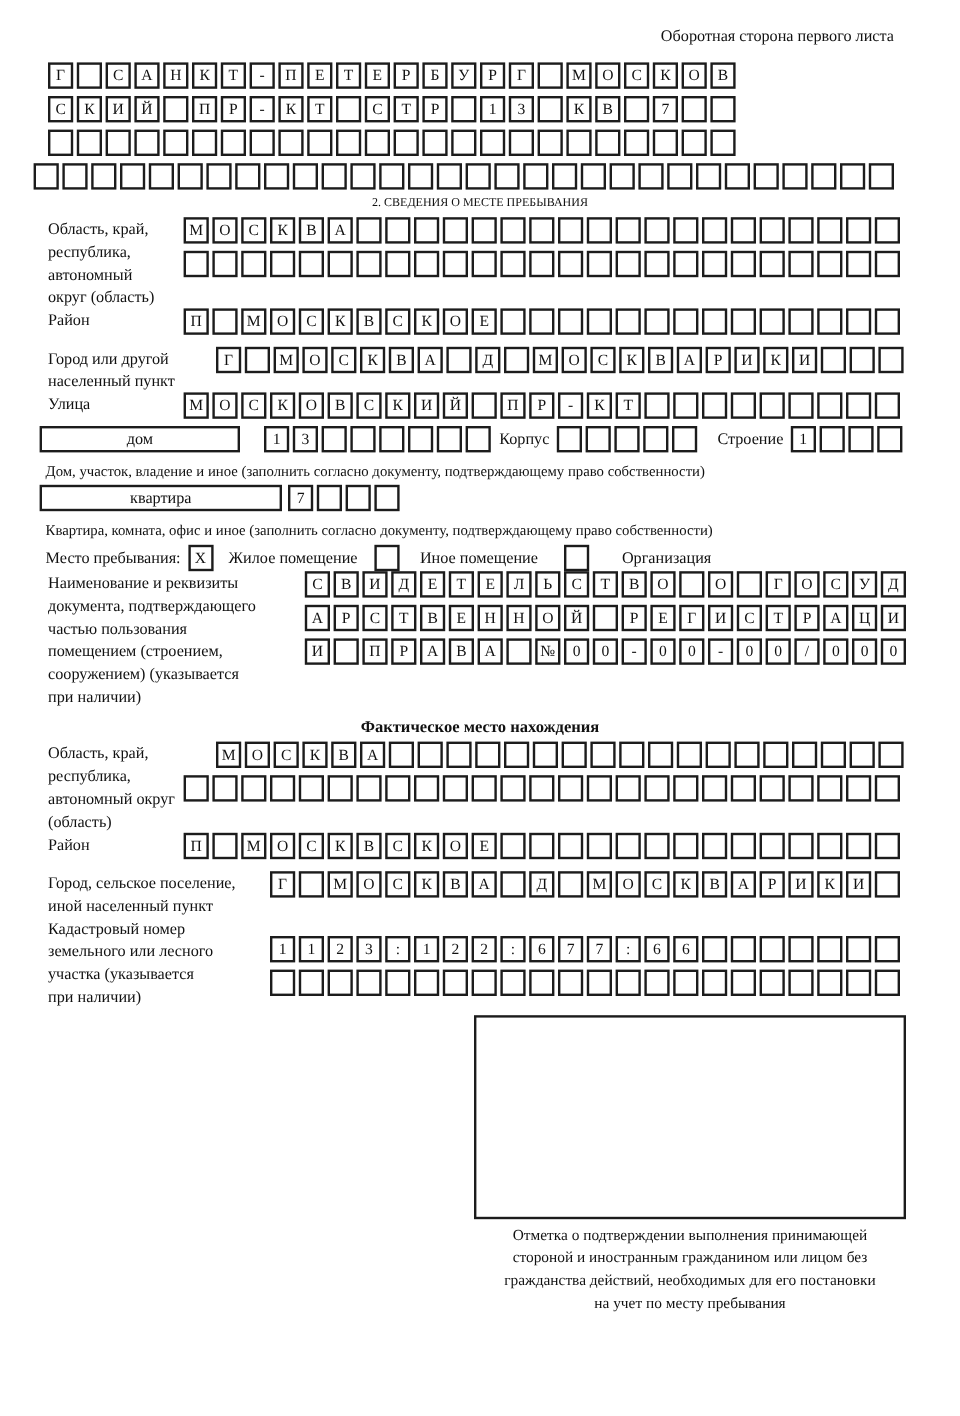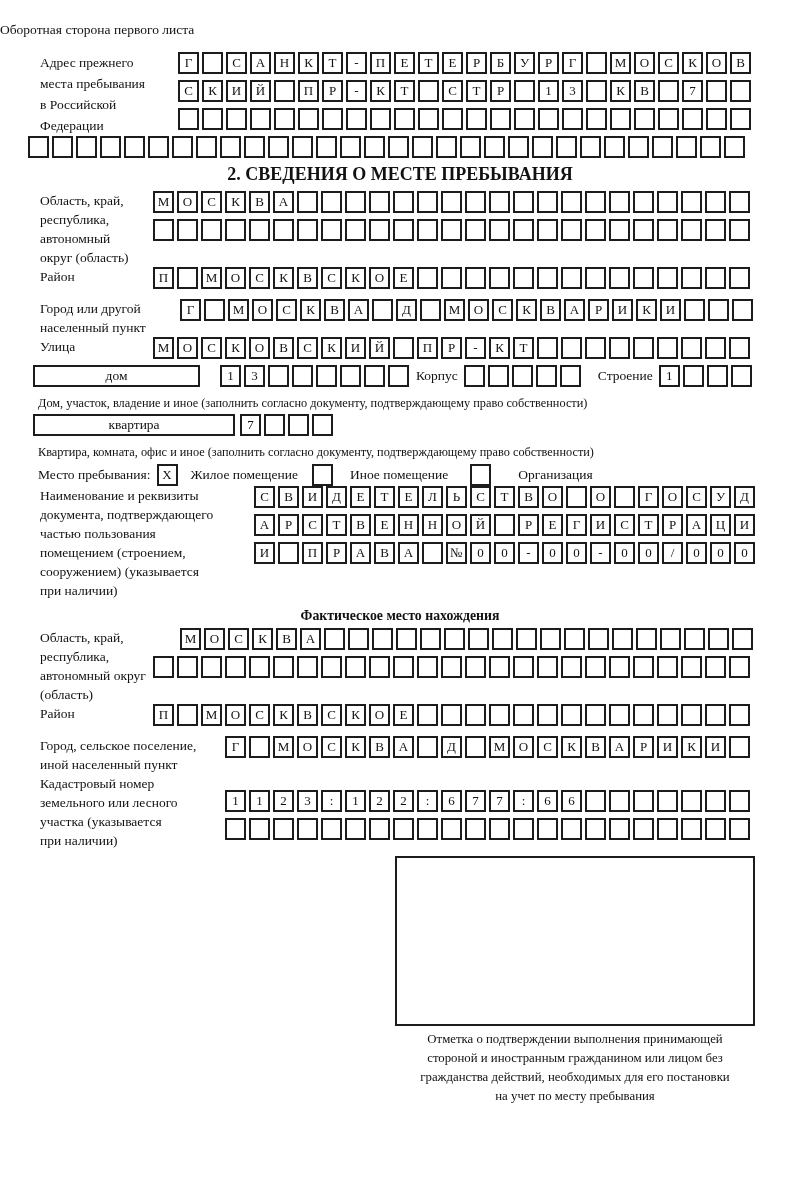--- a/index.html
+++ b/index.html
@@ -1,30 +1,30 @@
 <!DOCTYPE html>
 <html><head>
 <meta charset="utf-8">
 <style>
   html,body{margin:0;padding:0;background:#fff;}
   .page{position:relative;width:800px;height:1180px;overflow:hidden;background:#fff;
         font-family:"Liberation Serif","DejaVu Serif",serif;color:#111;}
-  .header-note{padding:22px 55px 0 0;font-size:13.5px;}
+  .header-note{text-align:right;padding:22px 55px 0 0;font-size:13.5px;}
   .flabel{font-size:13.5px;line-height:19px;flex:none;}
   .frow{display:flex;align-items:flex-start;margin-left:40px;}
   .boxrow{white-space:nowrap;height:22px;margin-bottom:6px;}
   .cell{display:inline-block;box-sizing:border-box;width:21px;height:22px;border:2px solid #1c1c1c;
         margin-right:3px;text-align:center;font-size:13px;line-height:18px;vertical-align:top;}
   .w113{width:113px;} .w138{width:138px;line-height:21px;} .w140{width:140px;} .w185{width:185px;} .w214{width:214px;}
   .prev-block{margin-top:14px;}
   .fullrow{margin-left:28px;}
   .caption{font-size:12.3px;line-height:15px;}
   .center{text-align:center;}
   .leftcap{margin-left:38px;margin-bottom:3px;}
-  .sec-title{font-weight:bold;text-align:center;font-size:18px;margin:4px 0 6px;}
+  .sec-title{font-weight:normal;text-align:center;font-size:10px;margin:4px 0 6px;}
   .indent27{margin-left:27px;}
   .houserow{display:flex;align-items:flex-start;margin:0 0 3px 33px;white-space:nowrap;}
   .widebox{box-sizing:border-box;height:22px;border:2px solid #1c1c1c;text-align:center;
            font-size:13.5px;line-height:18px;flex:none;}
   .wb-house{width:167px;margin-right:20px;}
   .wb-apt{width:202px;margin-right:5px;}
   .inlabel{font-size:13.5px;line-height:22px;margin:0 6px 0 4px;flex:none;}
   .stayrow{display:flex;align-items:flex-start;margin-left:38px;margin-top:4px;}
   .opt{font-size:13.5px;line-height:22px;}
   .ml6{margin-left:6px;} .ml10{margin-left:10px;} .ml14{margin-left:14px;} .ml22{margin-left:22px;} .ml24{margin-left:24px;}
@@ -37,26 +37,20 @@
   .mb4{margin-bottom:4px;}
 </style>
 </head>
 <body>
 
 <div class="page">
 
   <div class="header-note">Оборотная сторона первого листа</div>
 
   <div class="frow prev-block">
-    <div class="flabel w138">
-      <div>Адрес прежнего</div>
-      <div>места пребывания</div>
-      <div>в Российской</div>
-      <div>Федерации</div>
-    </div>
     <div>
       <div class="boxrow"><span class="cell">Г</span><span class="cell"></span><span class="cell">С</span><span class="cell">А</span><span class="cell">Н</span><span class="cell">К</span><span class="cell">Т</span><span class="cell">-</span><span class="cell">П</span><span class="cell">Е</span><span class="cell">Т</span><span class="cell">Е</span><span class="cell">Р</span><span class="cell">Б</span><span class="cell">У</span><span class="cell">Р</span><span class="cell">Г</span><span class="cell"></span><span class="cell">М</span><span class="cell">О</span><span class="cell">С</span><span class="cell">К</span><span class="cell">О</span><span class="cell">В</span></div>
       <div class="boxrow"><span class="cell">С</span><span class="cell">К</span><span class="cell">И</span><span class="cell">Й</span><span class="cell"></span><span class="cell">П</span><span class="cell">Р</span><span class="cell">-</span><span class="cell">К</span><span class="cell">Т</span><span class="cell"></span><span class="cell">С</span><span class="cell">Т</span><span class="cell">Р</span><span class="cell"></span><span class="cell">1</span><span class="cell">3</span><span class="cell"></span><span class="cell">К</span><span class="cell">В</span><span class="cell"></span><span class="cell">7</span><span class="cell"></span><span class="cell"></span></div>
       <div class="boxrow"><span class="cell"></span><span class="cell"></span><span class="cell"></span><span class="cell"></span><span class="cell"></span><span class="cell"></span><span class="cell"></span><span class="cell"></span><span class="cell"></span><span class="cell"></span><span class="cell"></span><span class="cell"></span><span class="cell"></span><span class="cell"></span><span class="cell"></span><span class="cell"></span><span class="cell"></span><span class="cell"></span><span class="cell"></span><span class="cell"></span><span class="cell"></span><span class="cell"></span><span class="cell"></span><span class="cell"></span></div>
     </div>
   </div>
   <div class="boxrow fullrow"><span class="cell"></span><span class="cell"></span><span class="cell"></span><span class="cell"></span><span class="cell"></span><span class="cell"></span><span class="cell"></span><span class="cell"></span><span class="cell"></span><span class="cell"></span><span class="cell"></span><span class="cell"></span><span class="cell"></span><span class="cell"></span><span class="cell"></span><span class="cell"></span><span class="cell"></span><span class="cell"></span><span class="cell"></span><span class="cell"></span><span class="cell"></span><span class="cell"></span><span class="cell"></span><span class="cell"></span><span class="cell"></span><span class="cell"></span><span class="cell"></span><span class="cell"></span><span class="cell"></span><span class="cell"></span></div>
 
   <div class="sec-title">2. СВЕДЕНИЯ О МЕСТЕ ПРЕБЫВАНИЯ</div>
 

